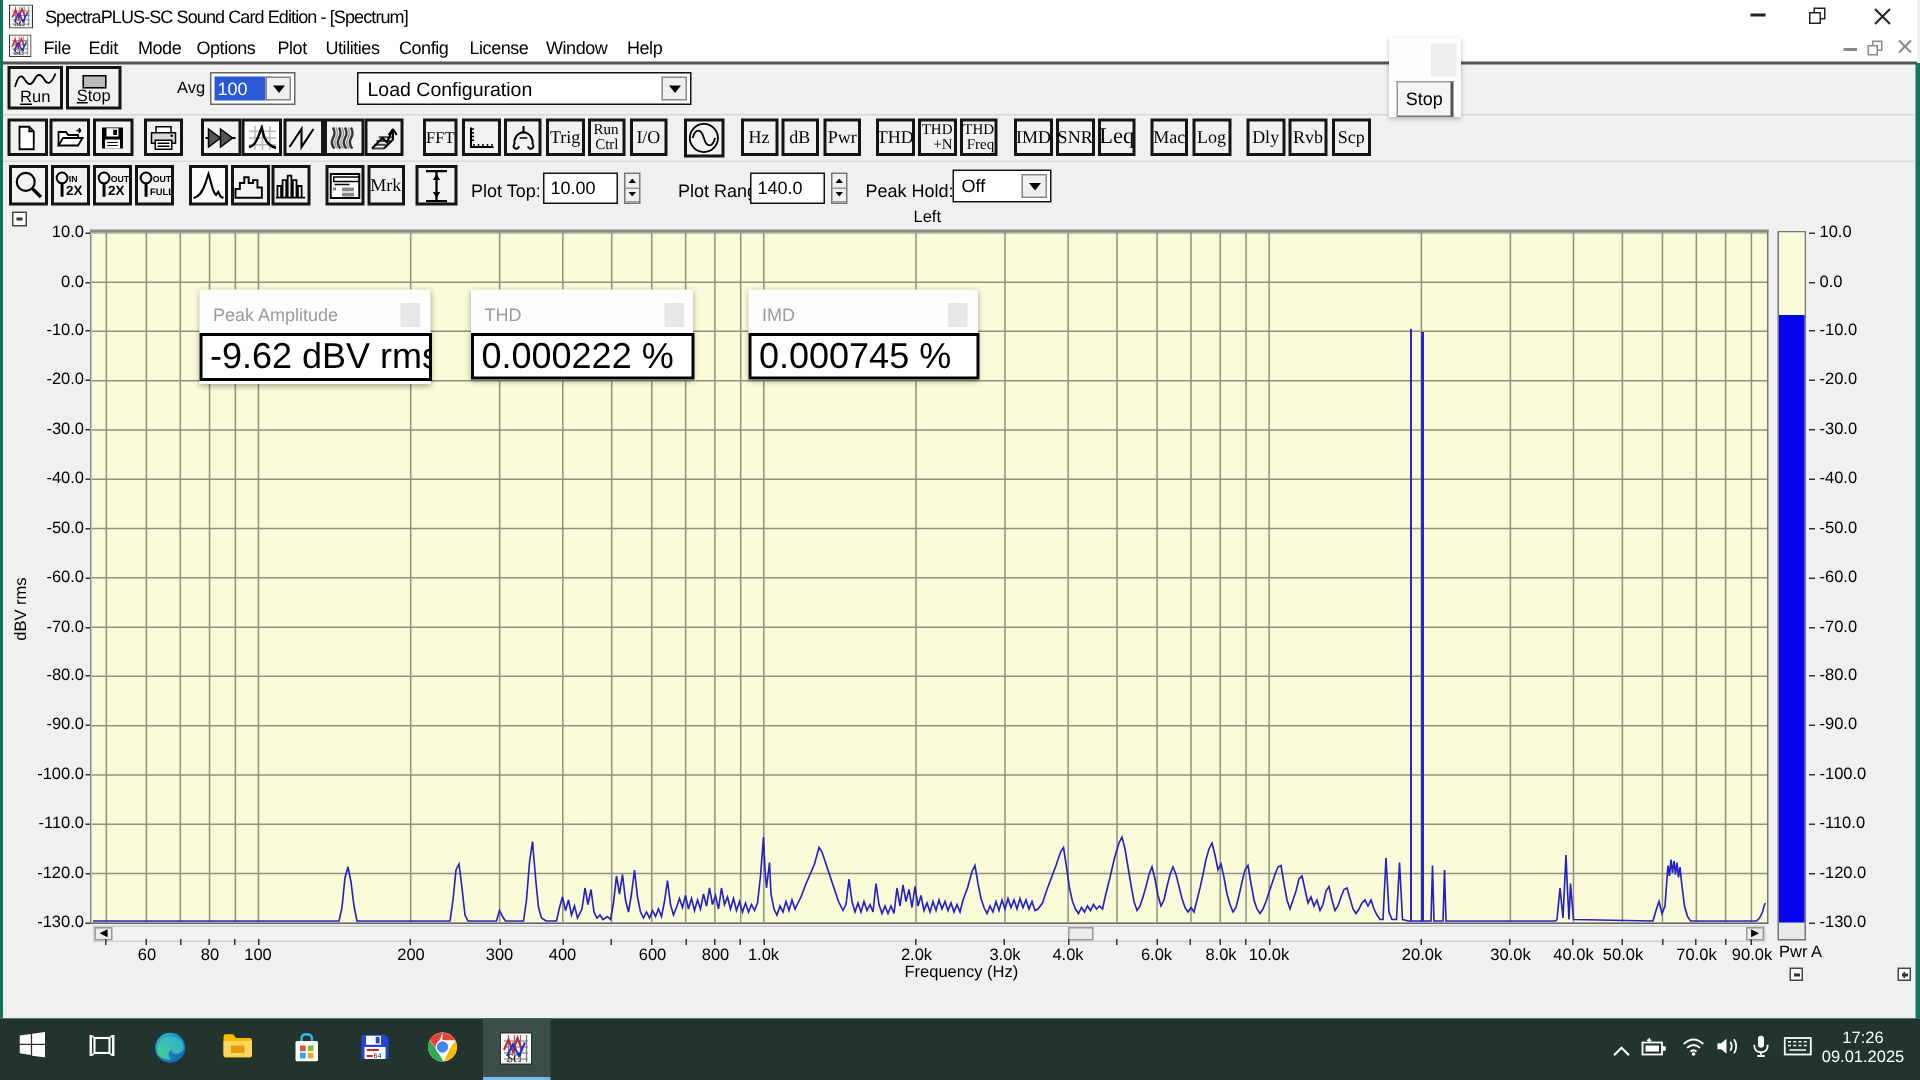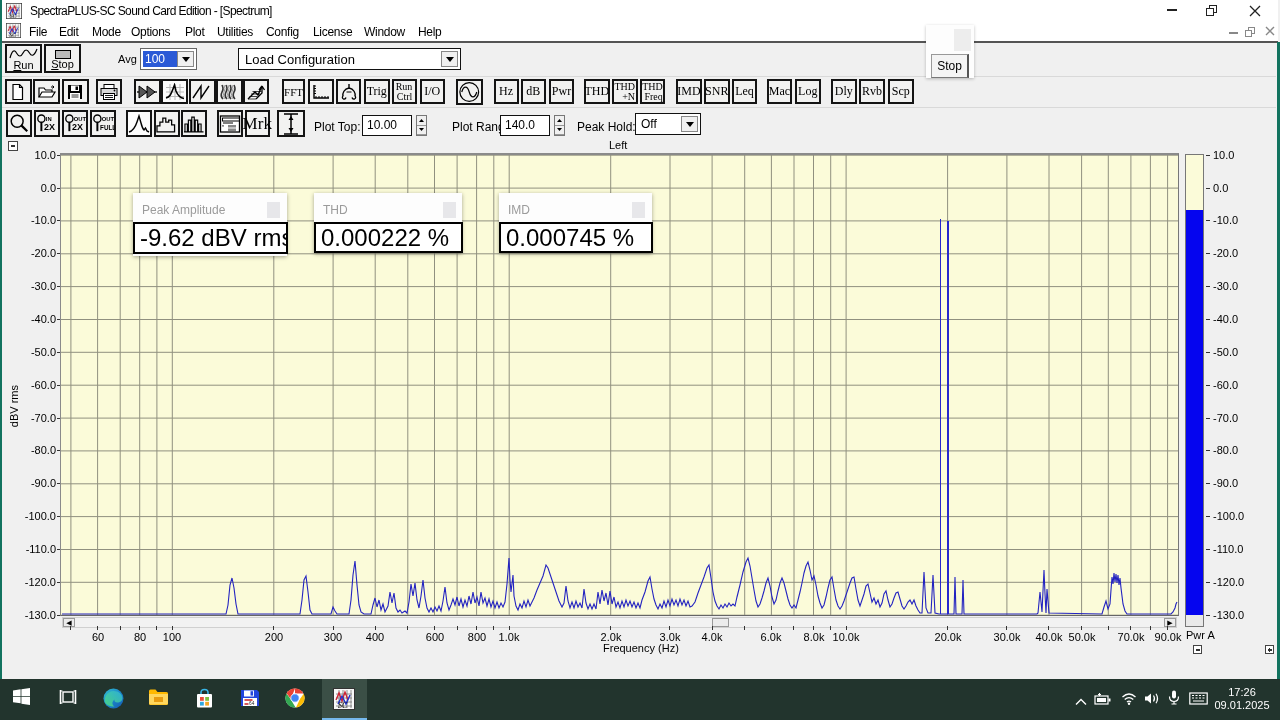--- a/index.html
+++ b/index.html
@@ -229,21 +229,21 @@
 <div class="tb" style="left:640px;top:79px;width:25px;height:25px">
       <span class="serif two">THD<br>Freq</span>
     </div>
 <div class="tb" style="left:676px;top:79px;width:26px;height:25px">
       <span class="serif" style="font-size:12px">IMD</span>
     </div>
 <div class="tb" style="left:704px;top:79px;width:25.5px;height:25px">
       <span class="serif" style="font-size:12px">SNR</span>
     </div>
 <div class="tb" style="left:732px;top:79px;width:25px;height:25px">
-      <span class="serif" style="font-size:12px">Leq</span>
+      <span class="serif" style="font-size:15px">Leq</span>
     </div>
 <div class="tb" style="left:767px;top:79px;width:25px;height:25px">
       <span class="serif" style="font-size:12px">Mac</span>
     </div>
 <div class="tb" style="left:795px;top:79px;width:25.5px;height:25px">
       <span class="serif" style="font-size:12px">Log</span>
     </div>
 <div class="tb" style="left:831px;top:79px;width:25.5px;height:25px">
       <span class="serif" style="font-size:12px">Dly</span>
     </div>
@@ -303,21 +303,21 @@
       <svg width="22" height="20" viewBox="0 0 22 20">
         <rect x="1.5" y="2" width="19" height="16" fill="#fff" stroke="#000" stroke-width="1.3"></rect>
         <rect x="3.5" y="4" width="17" height="3" fill="none" stroke="#000"></rect>
         <path d="M4 9 h10" stroke="#000"></path>
         <rect x="9" y="11" width="8" height="2.5" fill="#888"></rect>
         <rect x="9" y="14.5" width="8" height="2.5" fill="#888"></rect>
         <text x="3" y="13" font-size="3.5" font-family="Liberation Mono">M</text>
       </svg>
     </div>
 <div class="tb" style="left:244.5px;top:110px;width:25.5px;height:27px">
-      <span class="serif" style="font-size:17px">Mrk</span>
+      <span class="serif" style="font-size:12px">Mrk</span>
     </div>
 <div class="tb" style="left:277px;top:110px;width:28px;height:27px">
       <svg width="22" height="24" viewBox="0 0 22 24">
         <path d="M4 2 h14 M4 22 h14 M11 2 v20" stroke="#000" stroke-width="1.5"></path>
         <path d="M11 4 L8.5 8 L13.5 8 Z M11 20 L8.5 16 L13.5 16 Z" fill="#000"></path>
       </svg>
     </div>
   <div class="lbl" style="left:314px;top:120px">Plot Top:</div>
   <div class="inp" style="left:362px;top:115px;width:50px">10.00</div>
   <div class="spinner" style="left:416px;top:115px">

